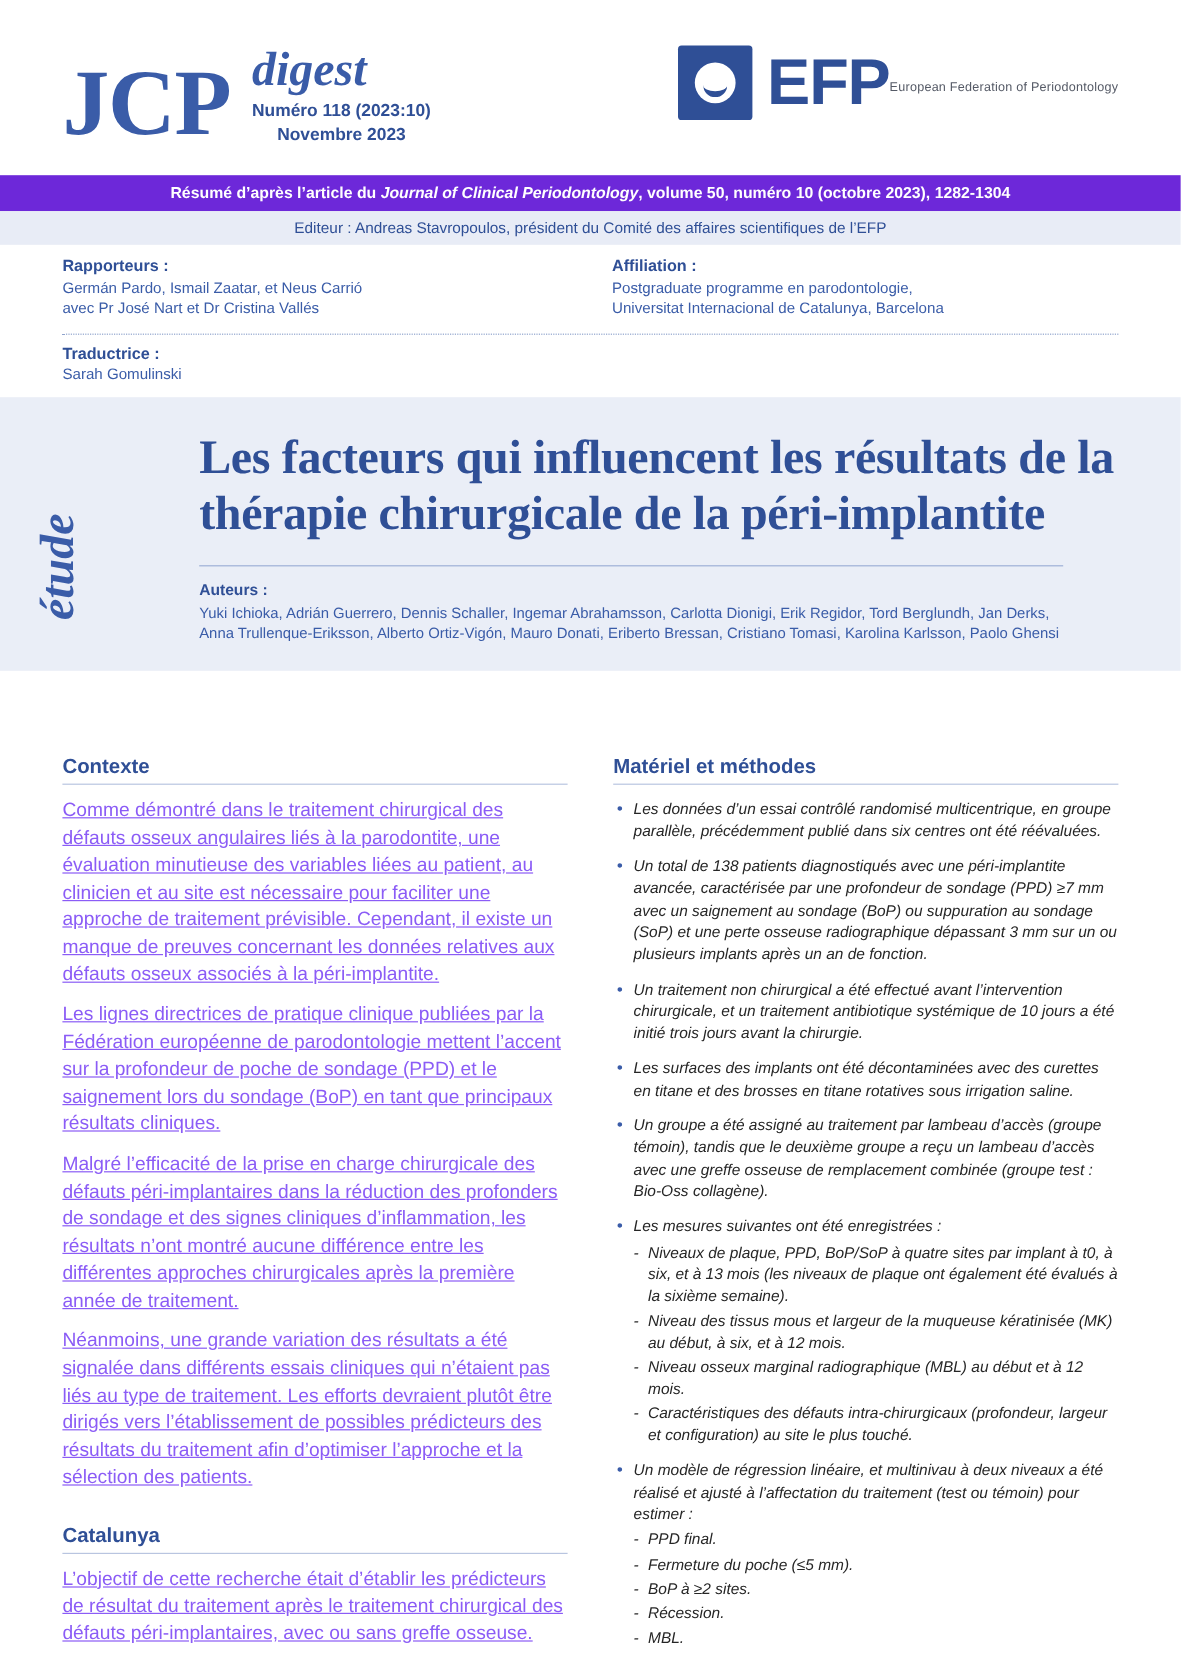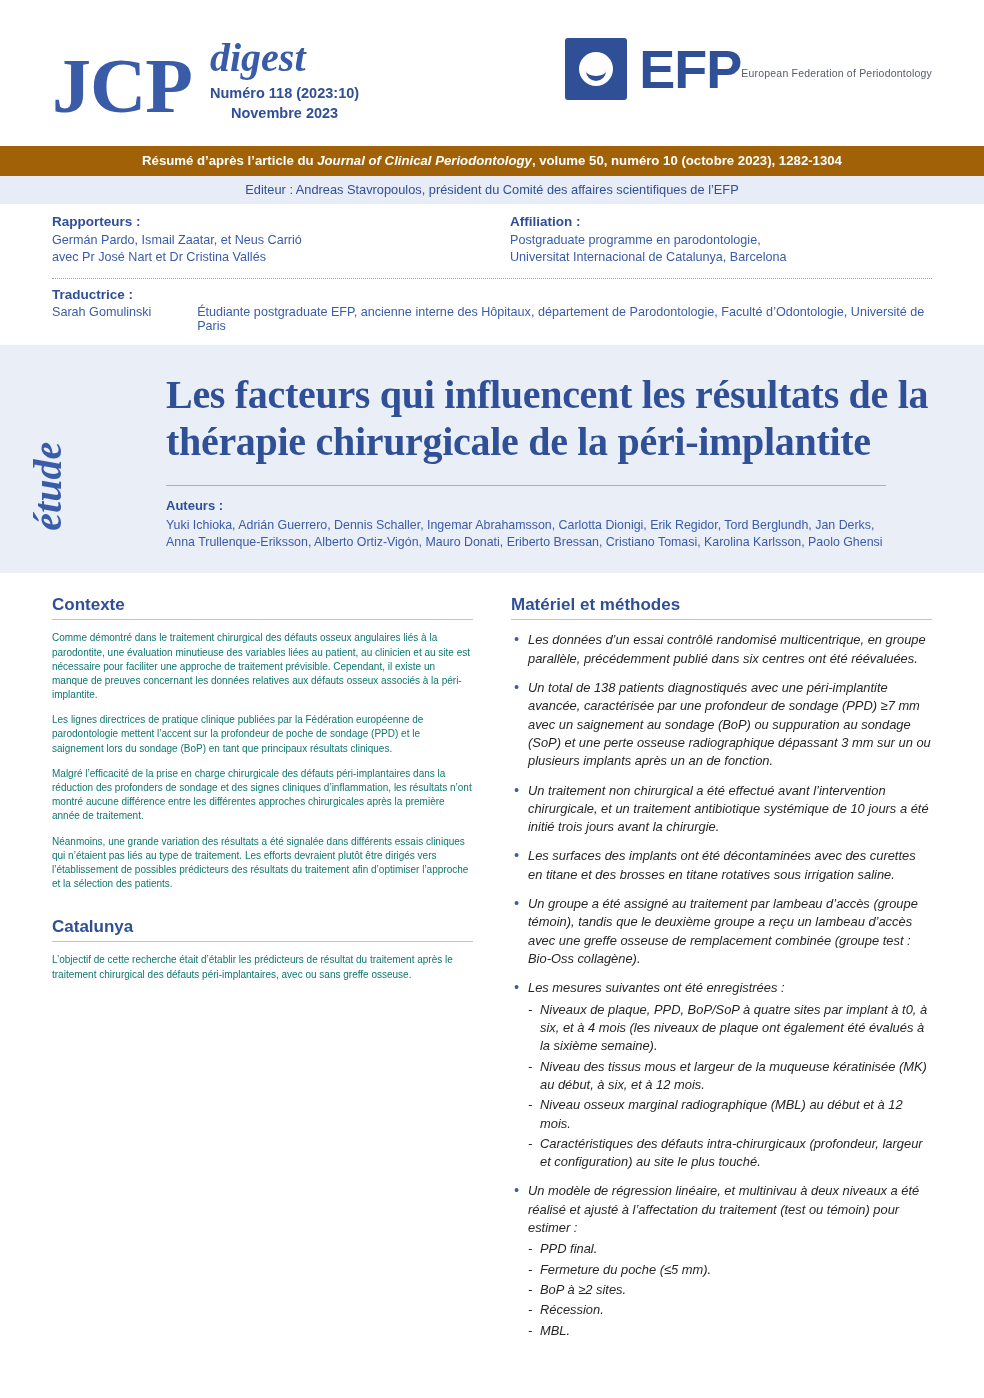--- a/index.html
+++ b/index.html
@@ -87,21 +87,21 @@
   }
   .efp-sub {
     margin-top: 7px;
     font-size: 10.5px;
     color: #555a66;
     letter-spacing: 0.2px;
   }
 
   
   .bar-main {
-    background: #a16207;
+    background: #6d28d9;
     color: #ffffff;
     text-align: center;
     font-size: 13.2px;
     padding: 7px 10px 8px;
     font-weight: bold;
   }
   .bar-main .ital { font-style: italic; }
   .bar-editor {
     background: #e8ecf6;
     color: #2f4f96;
@@ -193,36 +193,37 @@
     font-size: 12.4px;
     line-height: 1.38;
   }
 
   
   .body {
     display: flex;
     padding: 22px 52px 0 52px;
     gap: 38px;
   }
-  .col { width: 50%; }
+  .col { width: 50%; margin-top: 48px; }
   .sec-h {
     color: #2f4f96;
     font-weight: bold;
     font-size: 17px;
     margin: 0 0 4px 0;
   }
   .sec-rule {
     border-top: 1px solid #b9c5e0;
     margin-bottom: 11px;
   }
   .p {
-    font-size: 10px;
+    font-size: 16px;
     line-height: 1.42;
     margin: 0 0 11px 0;
-    color: #0f766e;
+    color: #8b5cf6;
+    text-decoration: underline;
   }
   .sec-h.second { margin-top: 26px; }
 
   ul.bullets { list-style: none; margin: 0; padding: 0; font-style: italic; }
   ul.bullets > li {
     position: relative;
     padding-left: 17px;
     font-size: 12.9px;
     line-height: 1.42;
     margin-bottom: 11px;
@@ -298,21 +299,20 @@
       <div class="cred-b">Universitat Internacional de Catalunya, Barcelona</div>
     </div>
   </div>
 
   <div class="dotted"></div>
 
   <div class="translator">
     <div class="cred-h">Traductrice :</div>
     <div class="trans-row">
       <div class="trans-name">Sarah Gomulinski</div>
-      <div class="trans-desc">Étudiante postgraduate EFP, ancienne interne des Hôpitaux, département de Parodontologie, Faculté d’Odontologie, Université de Paris</div>
     </div>
   </div>
 
   <div class="titleblock">
     <div class="etude">étude</div>
     <div class="title-main">
       <h1>Les facteurs qui influencent les résultats de la thérapie chirurgicale de la péri-implantite</h1>
       <div class="title-rule"></div>
       <div class="authors-h">Auteurs :</div>
       <div class="authors-b">Yuki Ichioka, Adrián Guerrero, Dennis Schaller, Ingemar Abrahamsson, Carlotta Dionigi, Erik Regidor, Tord Berglundh, Jan Derks,</div>
@@ -350,21 +350,21 @@
         </li>
         <li>
           <span>Les surfaces des implants ont été décontaminées avec des curettes en titane et des brosses en titane rotatives sous irrigation saline.</span>
         </li>
         <li>
           <span>Un groupe a été assigné au traitement par lambeau d’accès (groupe témoin), tandis que le deuxième groupe a reçu un lambeau d’accès avec une greffe osseuse de remplacement combinée (groupe test : Bio-Oss collagène).</span>
         </li>
         <li>
           <span>Les mesures suivantes ont été enregistrées :</span>
           <ul class="sub">
-            <li>Niveaux de plaque, PPD, BoP/SoP à quatre sites par implant à t0, à six, et à 4 mois (les niveaux de plaque ont également été évalués à la sixième semaine).</li>
+            <li>Niveaux de plaque, PPD, BoP/SoP à quatre sites par implant à t0, à six, et à 13 mois (les niveaux de plaque ont également été évalués à la sixième semaine).</li>
             <li>Niveau des tissus mous et largeur de la muqueuse kératinisée (MK) au début, à six, et à 12 mois.</li>
             <li>Niveau osseux marginal radiographique (MBL) au début et à 12 mois.</li>
             <li>Caractéristiques des défauts intra-chirurgicaux (profondeur, largeur et configuration) au site le plus touché.</li>
           </ul>
         </li>
         <li>
           <span>Un modèle de régression linéaire, et multinivau à deux niveaux a été réalisé et ajusté à l’affectation du traitement (test ou témoin) pour estimer :</span>
           <ul class="sub">
             <li>PPD final.</li>
             <li>Fermeture du poche (≤5 mm).</li>

